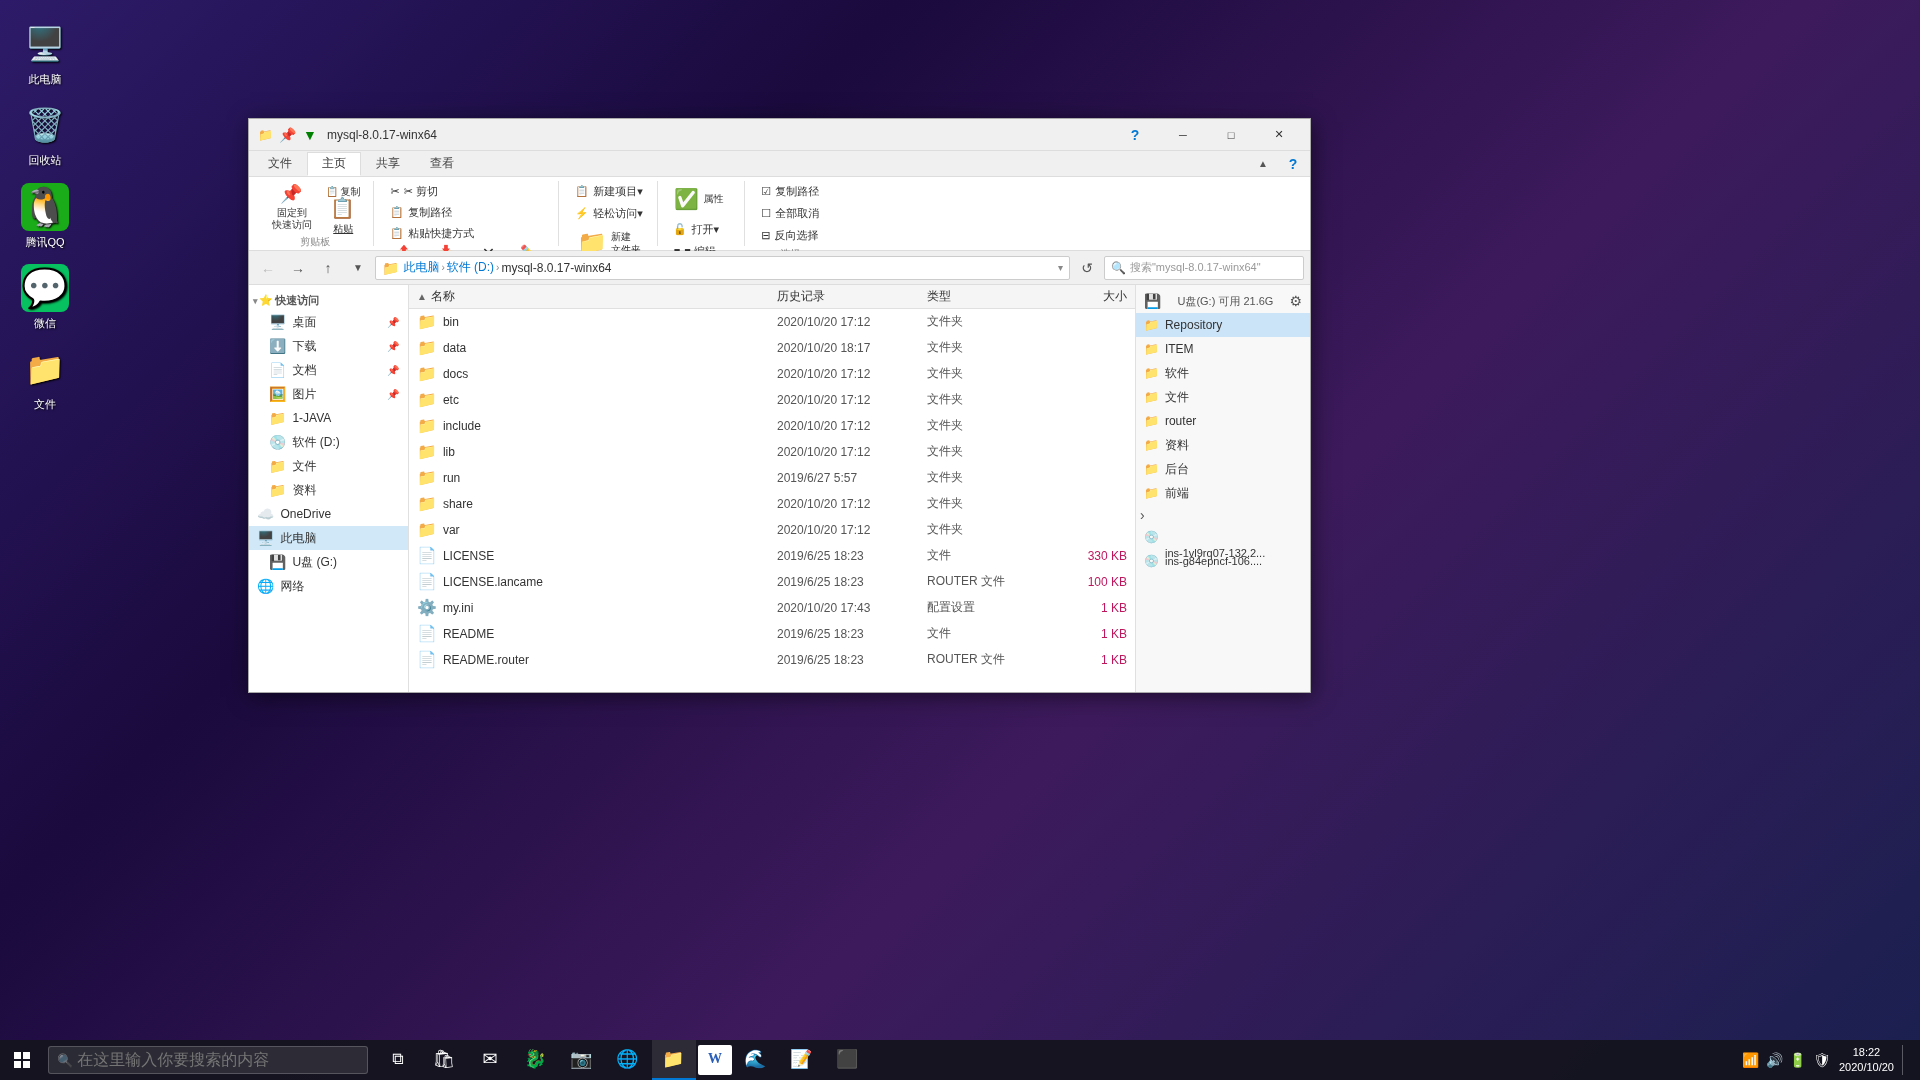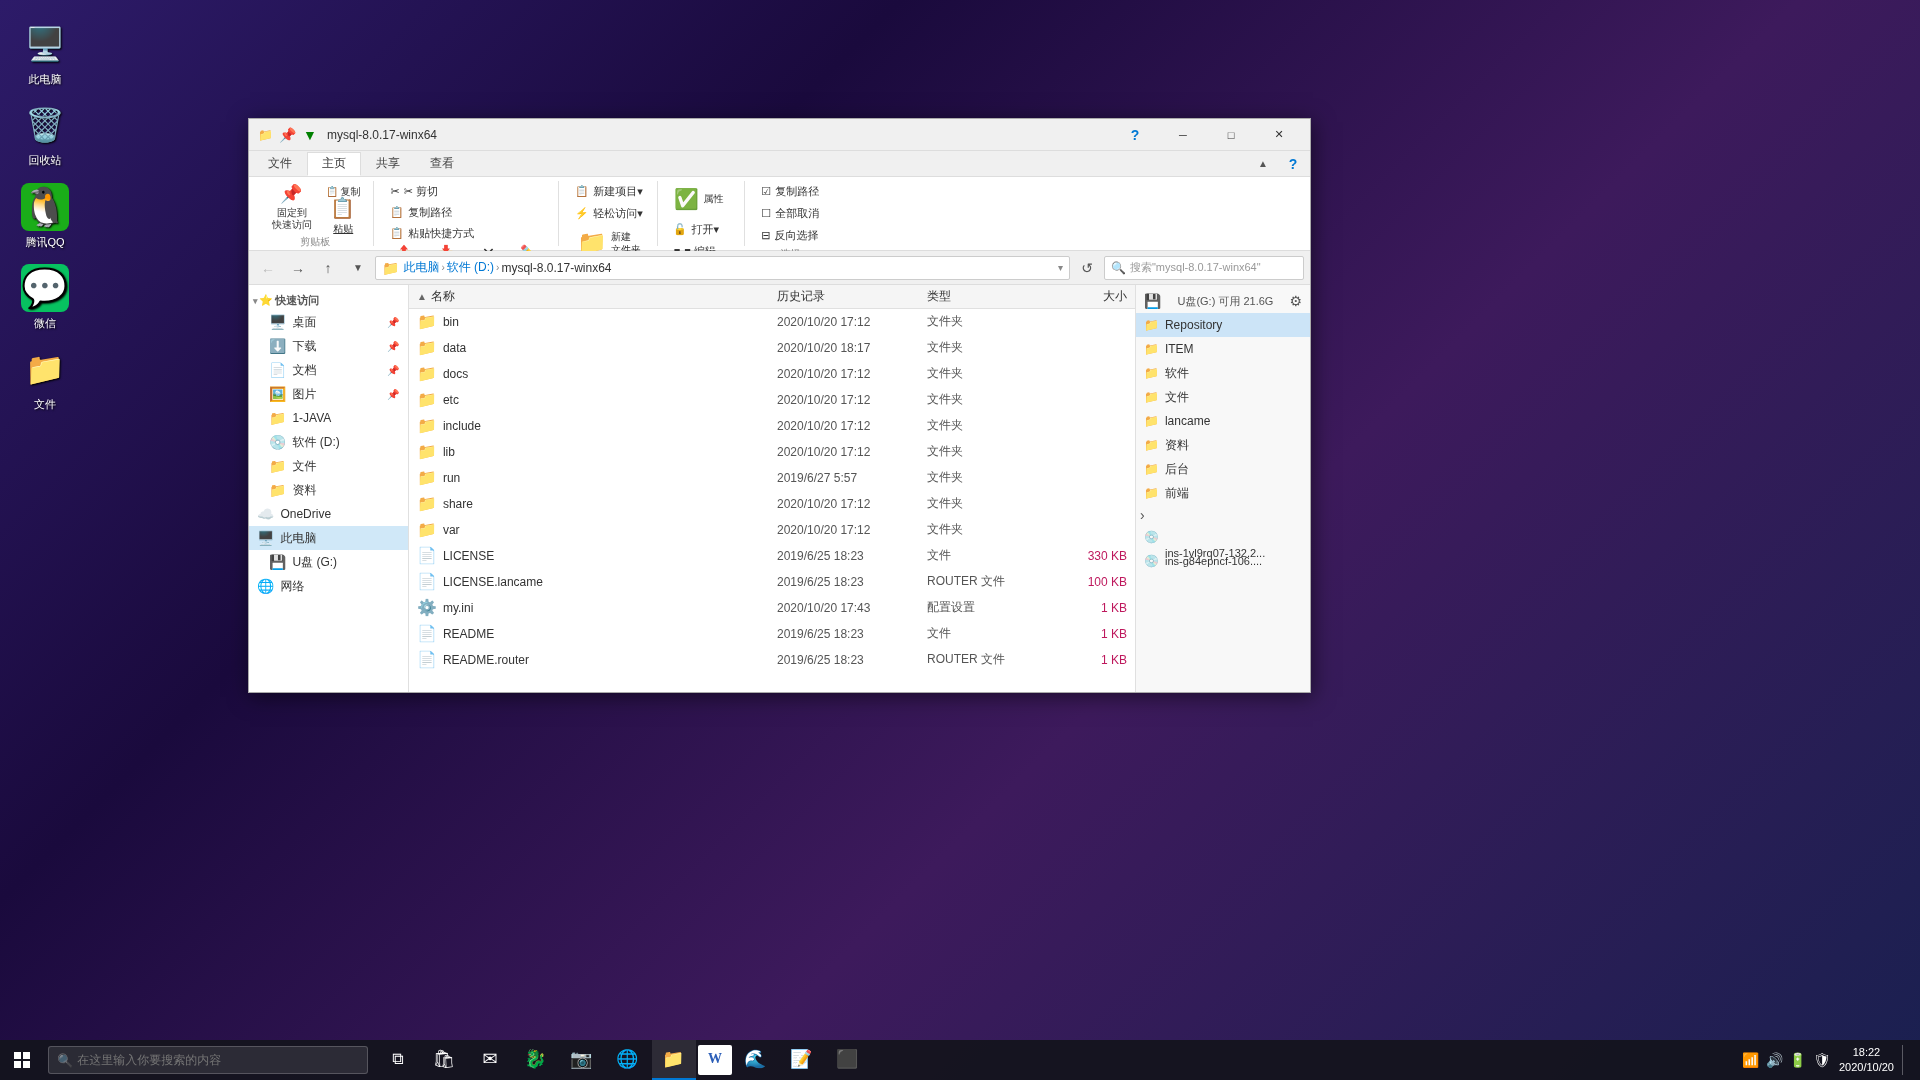--- a/index.html
+++ b/index.html
@@ -916,21 +916,21 @@
         <div class="right-panel-item">
           <span class="icon folder-yellow">📁</span>
           <span>软件</span>
         </div>
         <div class="right-panel-item">
           <span class="icon folder-yellow">📁</span>
           <span>文件</span>
         </div>
         <div class="right-panel-item">
           <span class="icon folder-yellow">📁</span>
-          <span>lancame</span>
+          <span>router</span>
         </div>
         <div class="right-panel-item">
           <span class="icon folder-yellow">📁</span>
           <span>资料</span>
         </div>
         <div class="right-panel-item">
           <span class="icon folder-yellow">📁</span>
           <span>后台</span>
         </div>
         <div class="right-panel-item">
@@ -960,21 +960,21 @@
     <div class="taskbar-start">
       <svg width="16" height="16" viewBox="0 0 16 16" fill="white">
         <rect x="0" y="0" width="7" height="7"></rect>
         <rect x="9" y="0" width="7" height="7"></rect>
         <rect x="0" y="9" width="7" height="7"></rect>
         <rect x="9" y="9" width="7" height="7"></rect>
       </svg>
     </div>
     <div class="taskbar-search">
       <span style="color: rgba(255,255,255,0.5); margin-right:4px; font-size:13px;">🔍</span>
-      <input type="text" style="background: transparent; border: none; color: rgba(255, 255, 255, 0.7); font-size: 12px; width: 260px; outline: none; font-family: inherit;" placeholder="在这里输入你要搜索的内容">
+      <input type="text" style="background: transparent; border: none; color: rgba(255, 255, 255, 0.7); font-size: 16px; width: 260px; outline: none; font-family: inherit;" placeholder="在这里输入你要搜索的内容">
     </div>
     <div class="taskbar-apps">
       <div class="taskbar-app" style="font-size:16px;">⧉</div>
       <div class="taskbar-app" style="font-size:18px;">🛍</div>
       <div class="taskbar-app" style="font-size:18px;">✉</div>
       <div class="taskbar-app" style="font-size:18px;">🐉</div>
       <div class="taskbar-app" style="font-size:18px;">📷</div>
       <div class="taskbar-app" style="font-size:18px;">🌐</div>
       <div class="taskbar-app active" style="font-size:18px;">📁</div>
       <div class="taskbar-app" style="font-size:14px; font-weight:bold; color:#2b5eb8; background:white; border-radius:2px; width:34px; height:30px; font-family:serif;">W</div>

